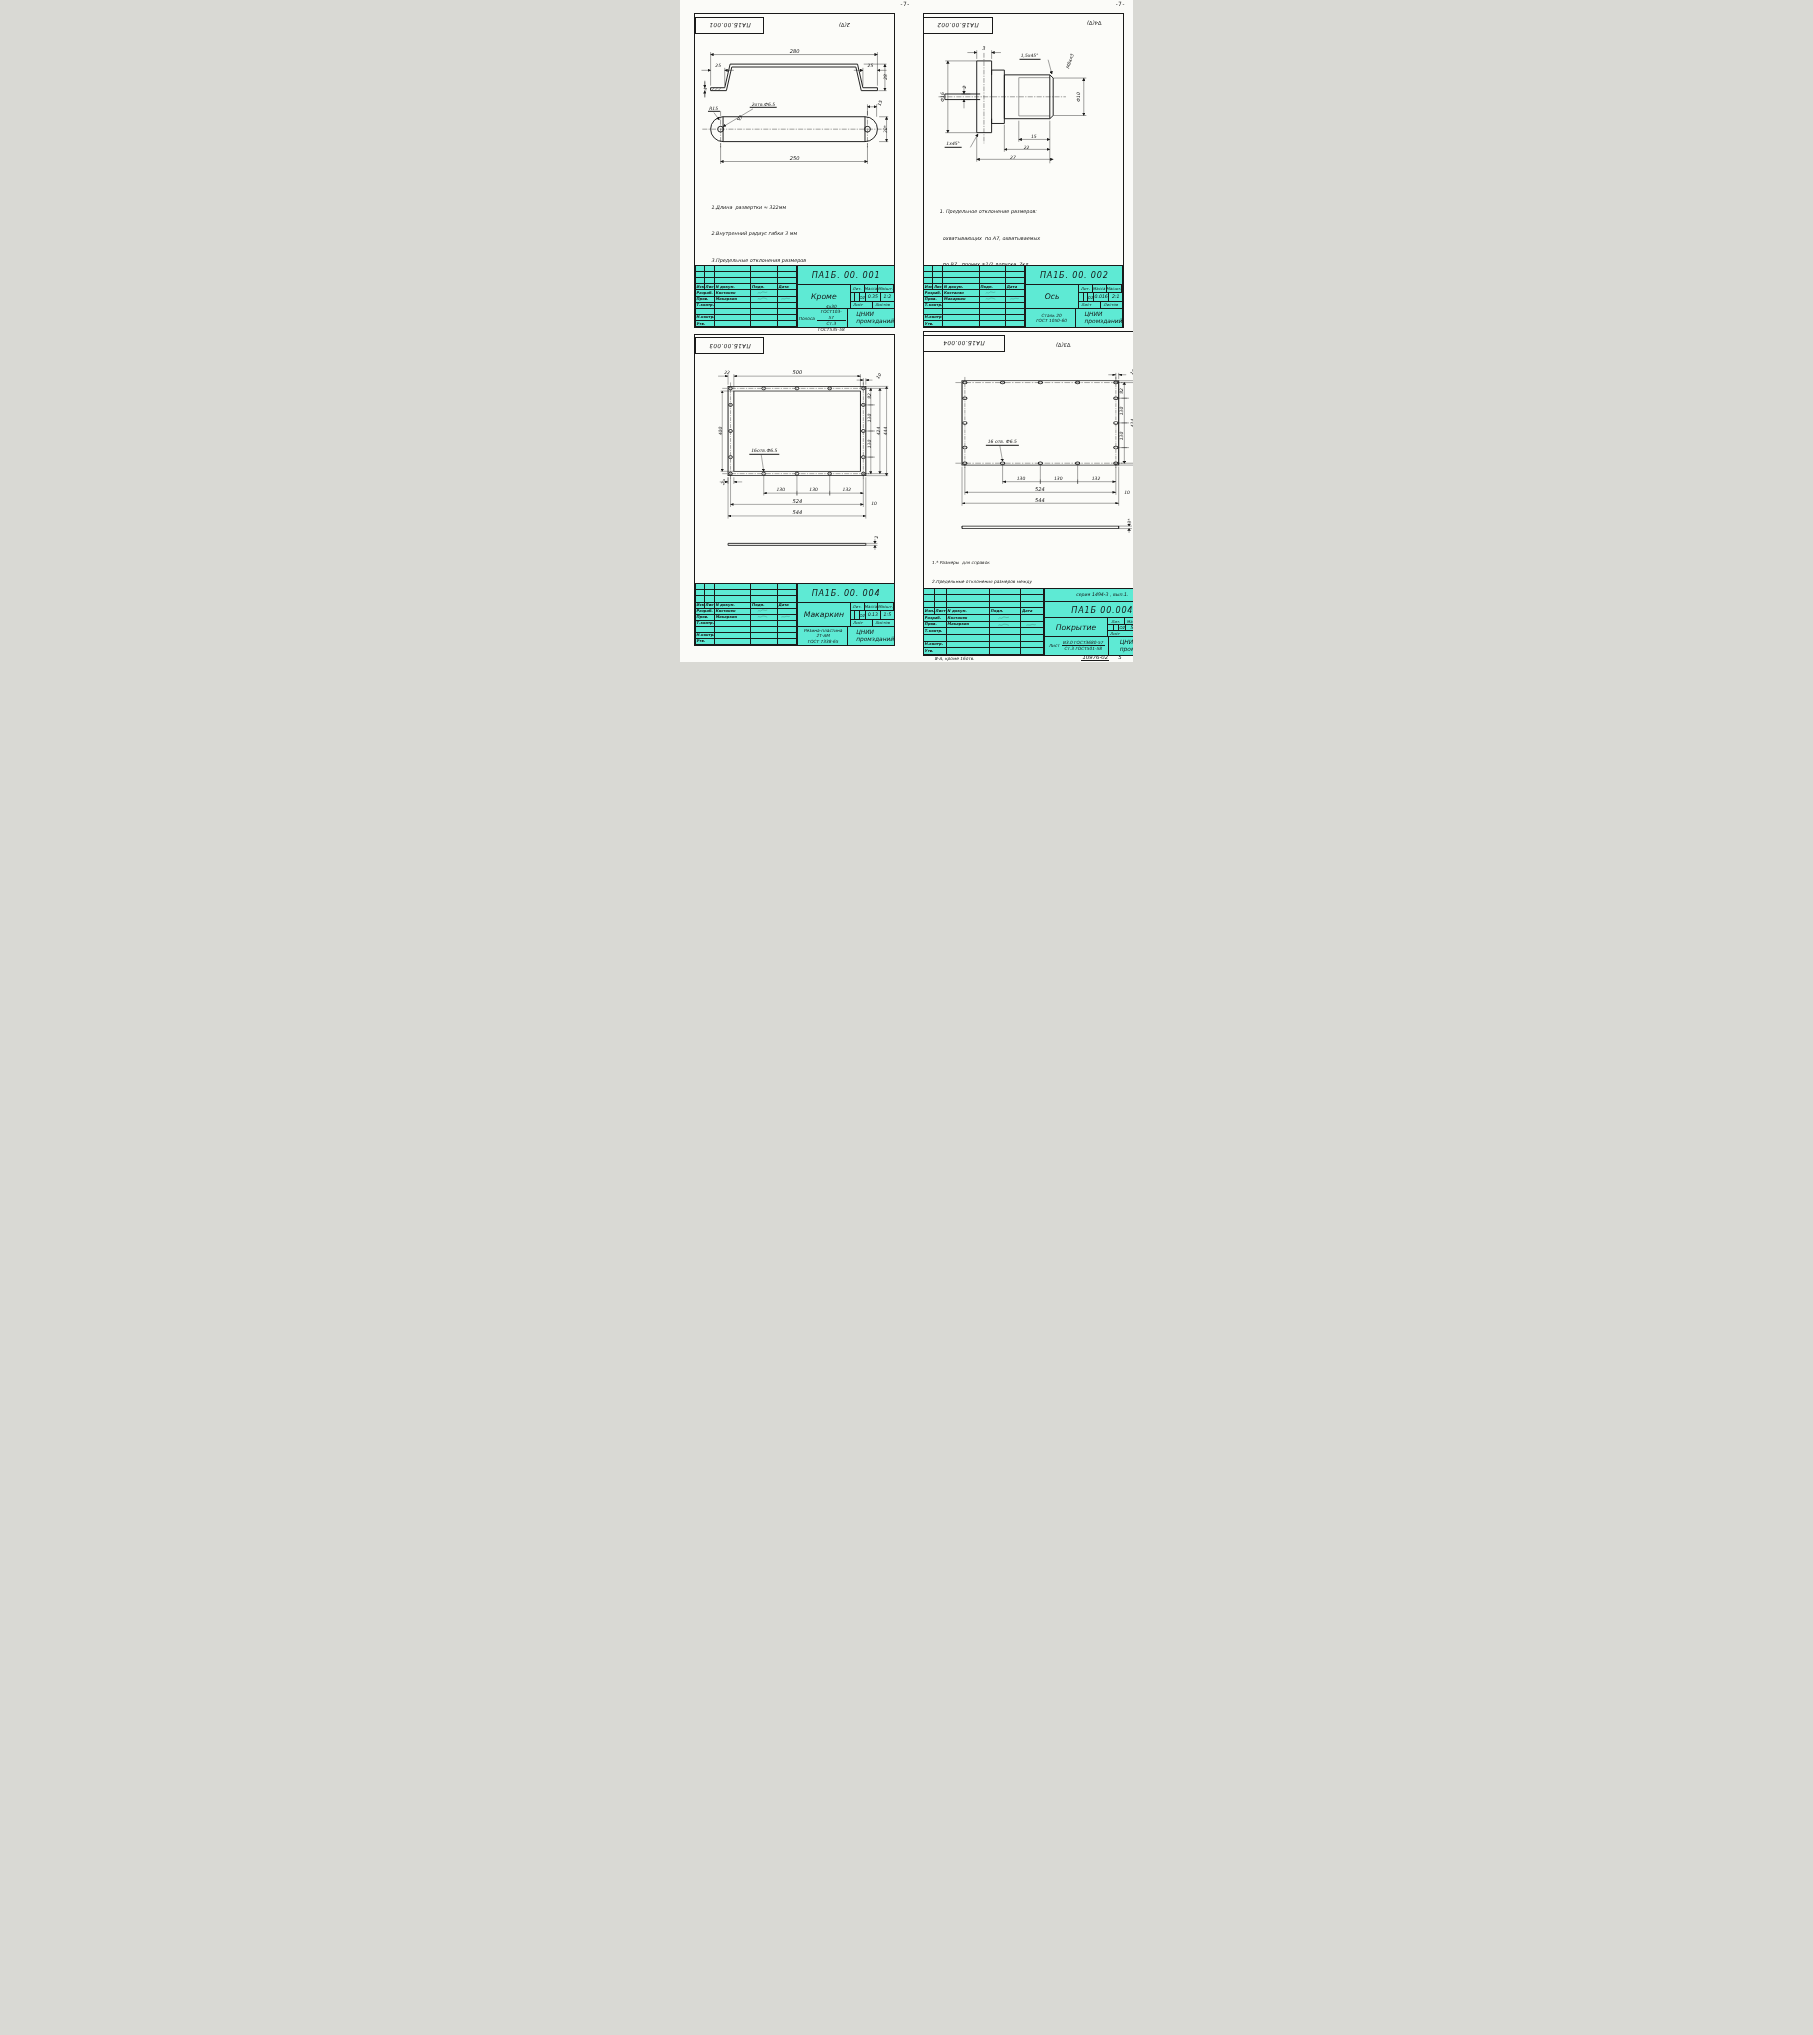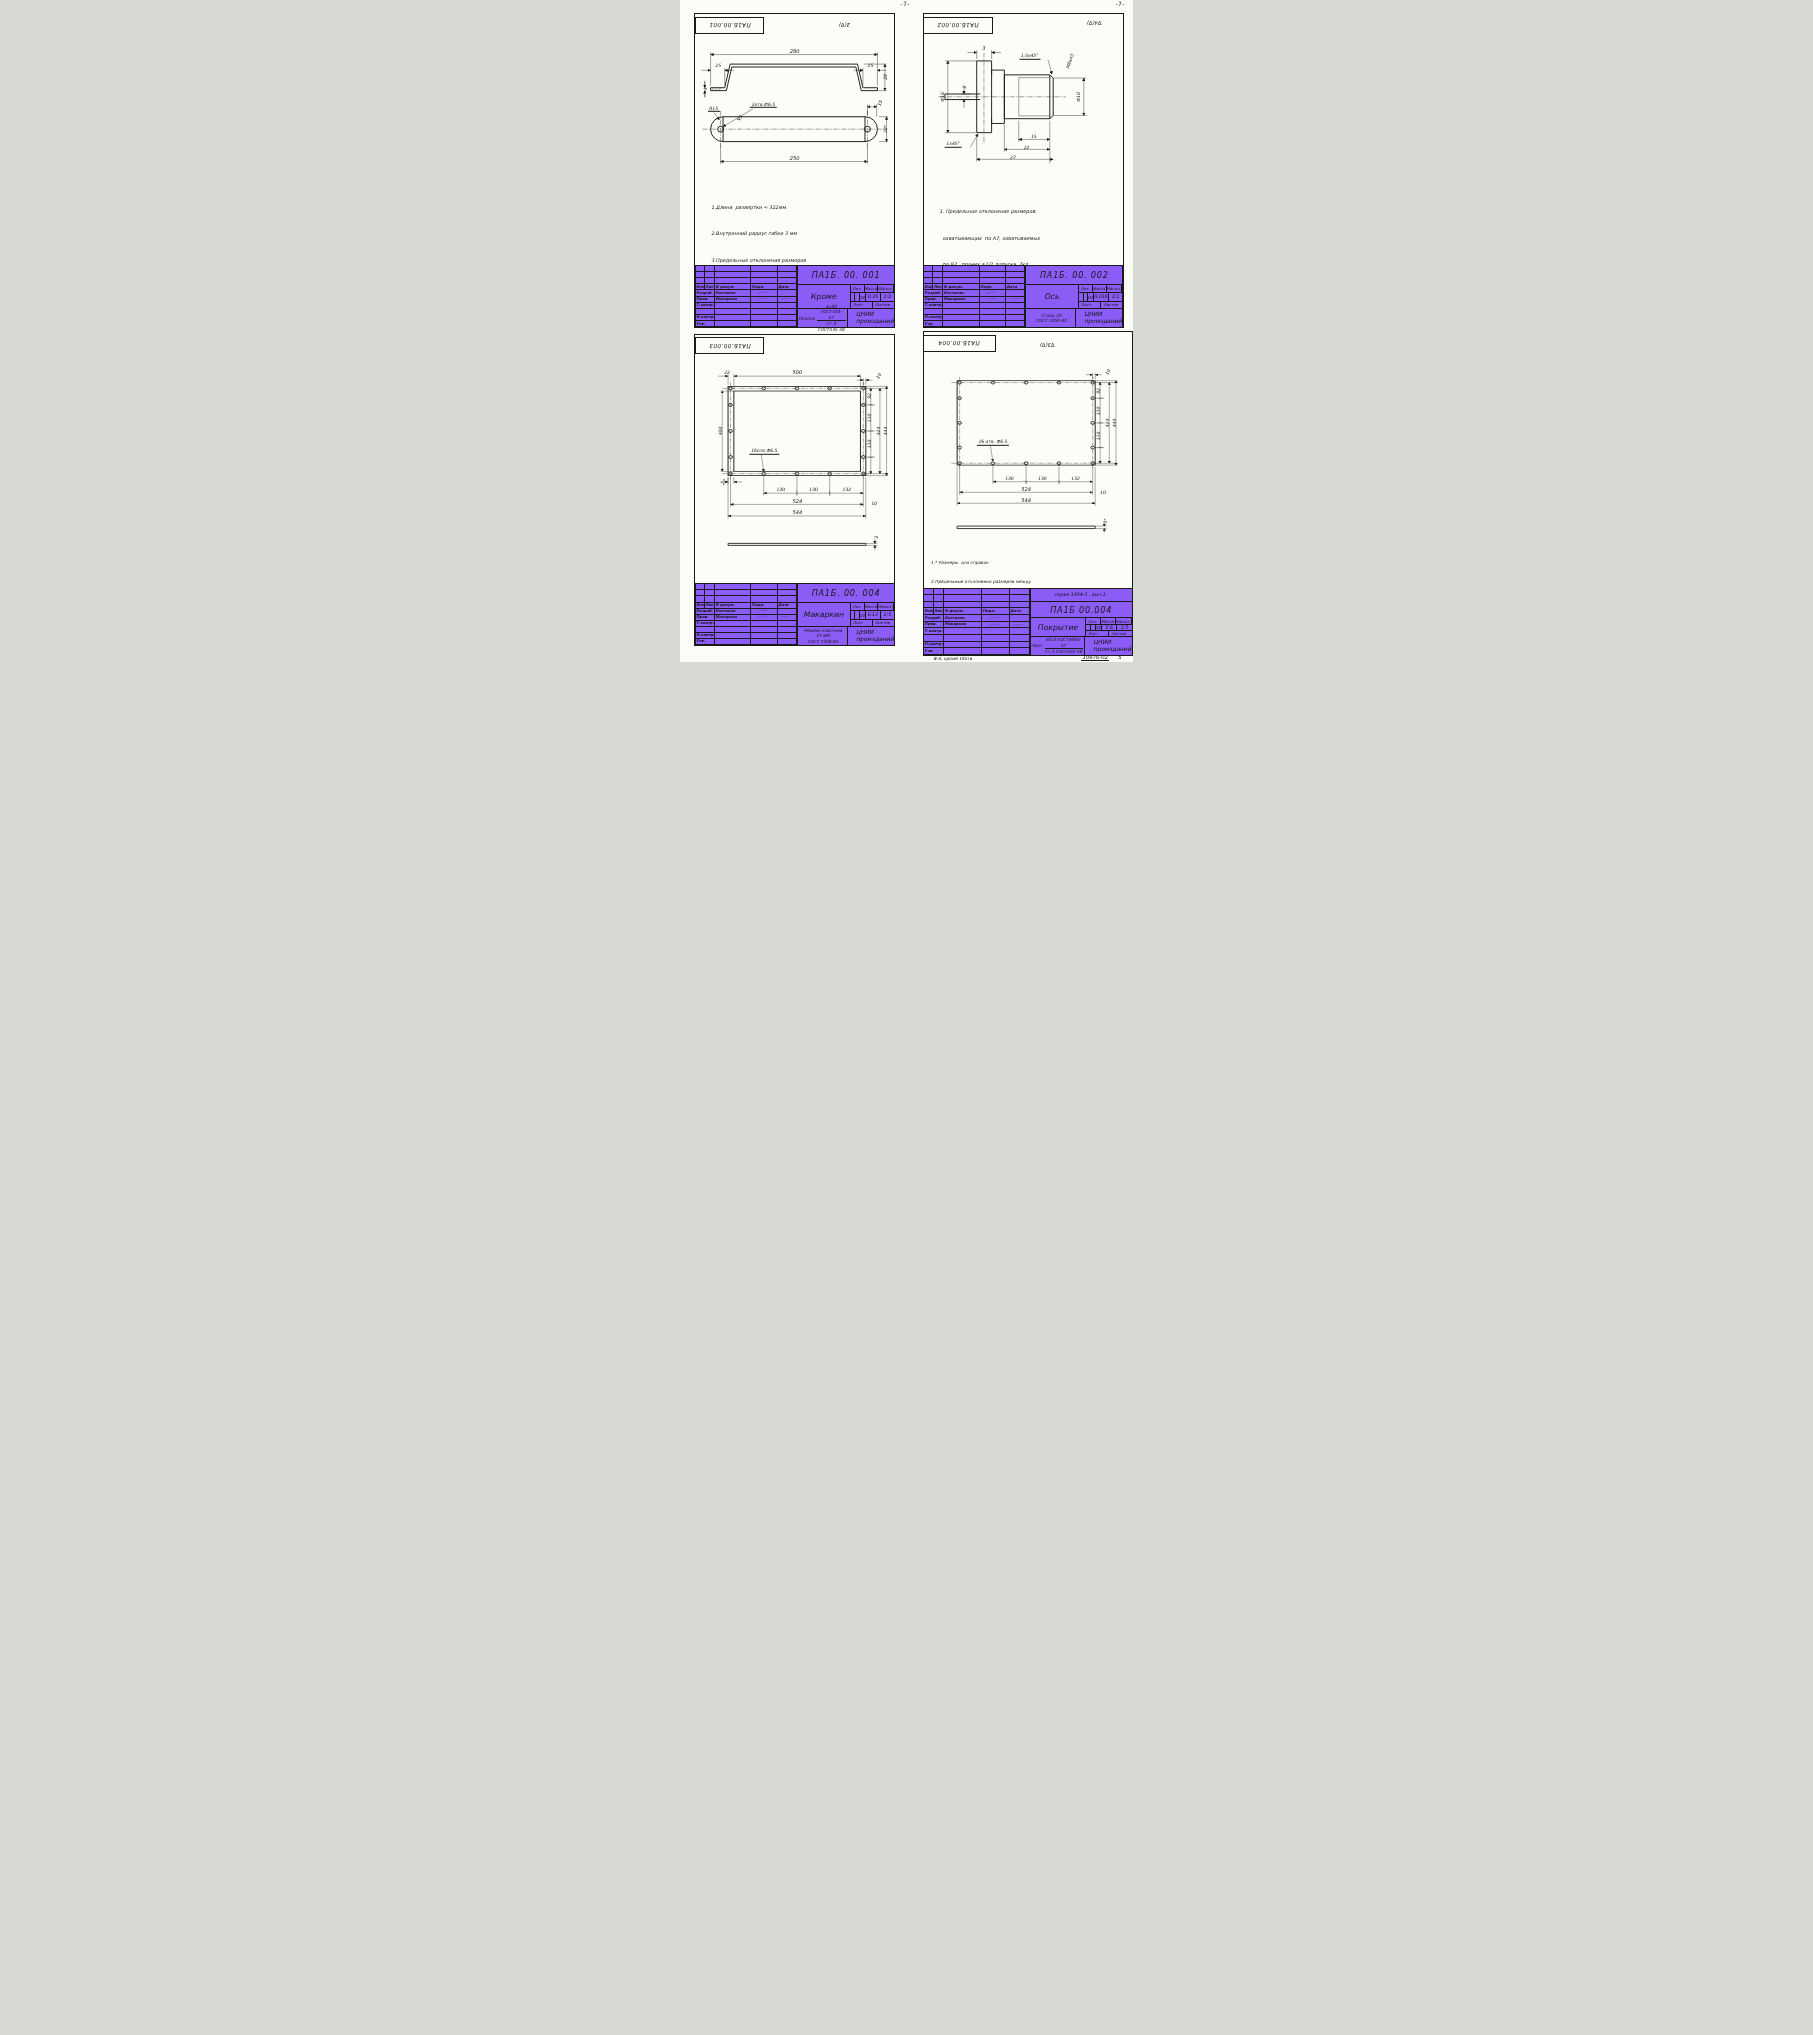--- a/index.html
+++ b/index.html
@@ -3,42 +3,42 @@
 <meta charset="utf-8">
 <style>
   html,body{margin:0;padding:0;background:#d9d9d4;}
   .page{position:relative;width:453px;height:662px;margin:0 auto;background:#fbfbf8;
         font-family:"DejaVu Sans",sans-serif;color:#161616;overflow:hidden;}
   .pageno{position:absolute;top:0.8px;font:5.7px "DejaVu Sans Mono",monospace;color:#161616;}
   .sheet{position:absolute;border:1px solid #1a1a1a;background:#fcfcf9;}
   #sheet1{left:3.2%;top:2.0%;width:43.9%;height:47.3%;}
   #sheet2{left:53.6%;top:2.0%;width:43.9%;height:47.3%;}
   #sheet3{left:3.2%;top:50.4%;width:43.9%;height:46.9%;}
-  #sheet4{left:53.6%;top:50.0%;width:45.9%;height:48.8%;}
+  #sheet4{left:53.6%;top:50.0%;width:45.9%;height:48.8%;padding-left:28px;}
   .stamp{position:absolute;left:-0.8px;top:0.8%;width:34%;height:4.8%;border:0.8px solid #1a1a1a;
          display:flex;align-items:center;justify-content:center;background:#fcfcf9;}
   .stamp span{transform:rotate(180deg);font-style:italic;font-size:5.7px;letter-spacing:0.4px;}
   .rough{position:absolute;font-style:italic;font-size:5.3px;transform:rotate(180deg);}
   .drawing{position:absolute;}
   .drawing svg{position:absolute;left:0;top:0;width:100%;height:100%;}
   .sv-thick{fill:none;stroke:#1a1a1a;stroke-width:2.3;}
   .sv-thin{fill:none;stroke:#1a1a1a;stroke-width:1;}
   .sv-cl{stroke-dasharray:12 3 3 3;}
   .mk{fill:#1a1a1a;}
   .dim{position:absolute;transform:translate(-50%,-50%);font-style:italic;font-size:4.5px;white-space:nowrap;}
   .dim.big{font-size:5.1px;}
   .dim.rot{transform:translate(-50%,-50%) rotate(-90deg);}
   .dim.rot60{transform:translate(-50%,-50%) rotate(-60deg);}
   .dim.rot72{transform:translate(-50%,-50%) rotate(-72deg);}
   .dim.ul{border-bottom:0.6px solid #1a1a1a;padding:0 1.6px 0.4px;}
   .notes{position:absolute;font-style:italic;white-space:pre;line-height:1.8;font-size:4.9px;}
   .notes div{min-height:1em;}
   
   .tb{position:absolute;left:-0.8px;right:-0.8px;bottom:-0.8px;height:19.5%;border:0.8px solid #1a1a1a;
-      display:flex;background:#8b5cf6;}
+      display:flex;background:#5eead4;}
   .tb.with-series{height:20.5%;}
   .tb-left{width:51%;border-right:0.8px solid #1a1a1a;}
   .sig{display:grid;width:100%;height:100%;grid-template-columns:9% 10% 36% 26% 19%;
        grid-template-rows:repeat(10,10%);}
   .sig>*{border-right:0.4px solid #1a1a1a;border-bottom:0.4px solid #1a1a1a;overflow:hidden;
          display:flex;align-items:center;padding:0 0.8px;font-style:italic;font-size:3.7px;font-style:italic;}
   .sig .sp2{grid-column:span 2;}
   .sig-scribble{width:90%;height:70%;}
   .sig-scribble path{fill:none;stroke:#1a1a1a;stroke-width:1.2;}
   .tb-right{flex:1;display:flex;flex-direction:column;min-width:0;}

